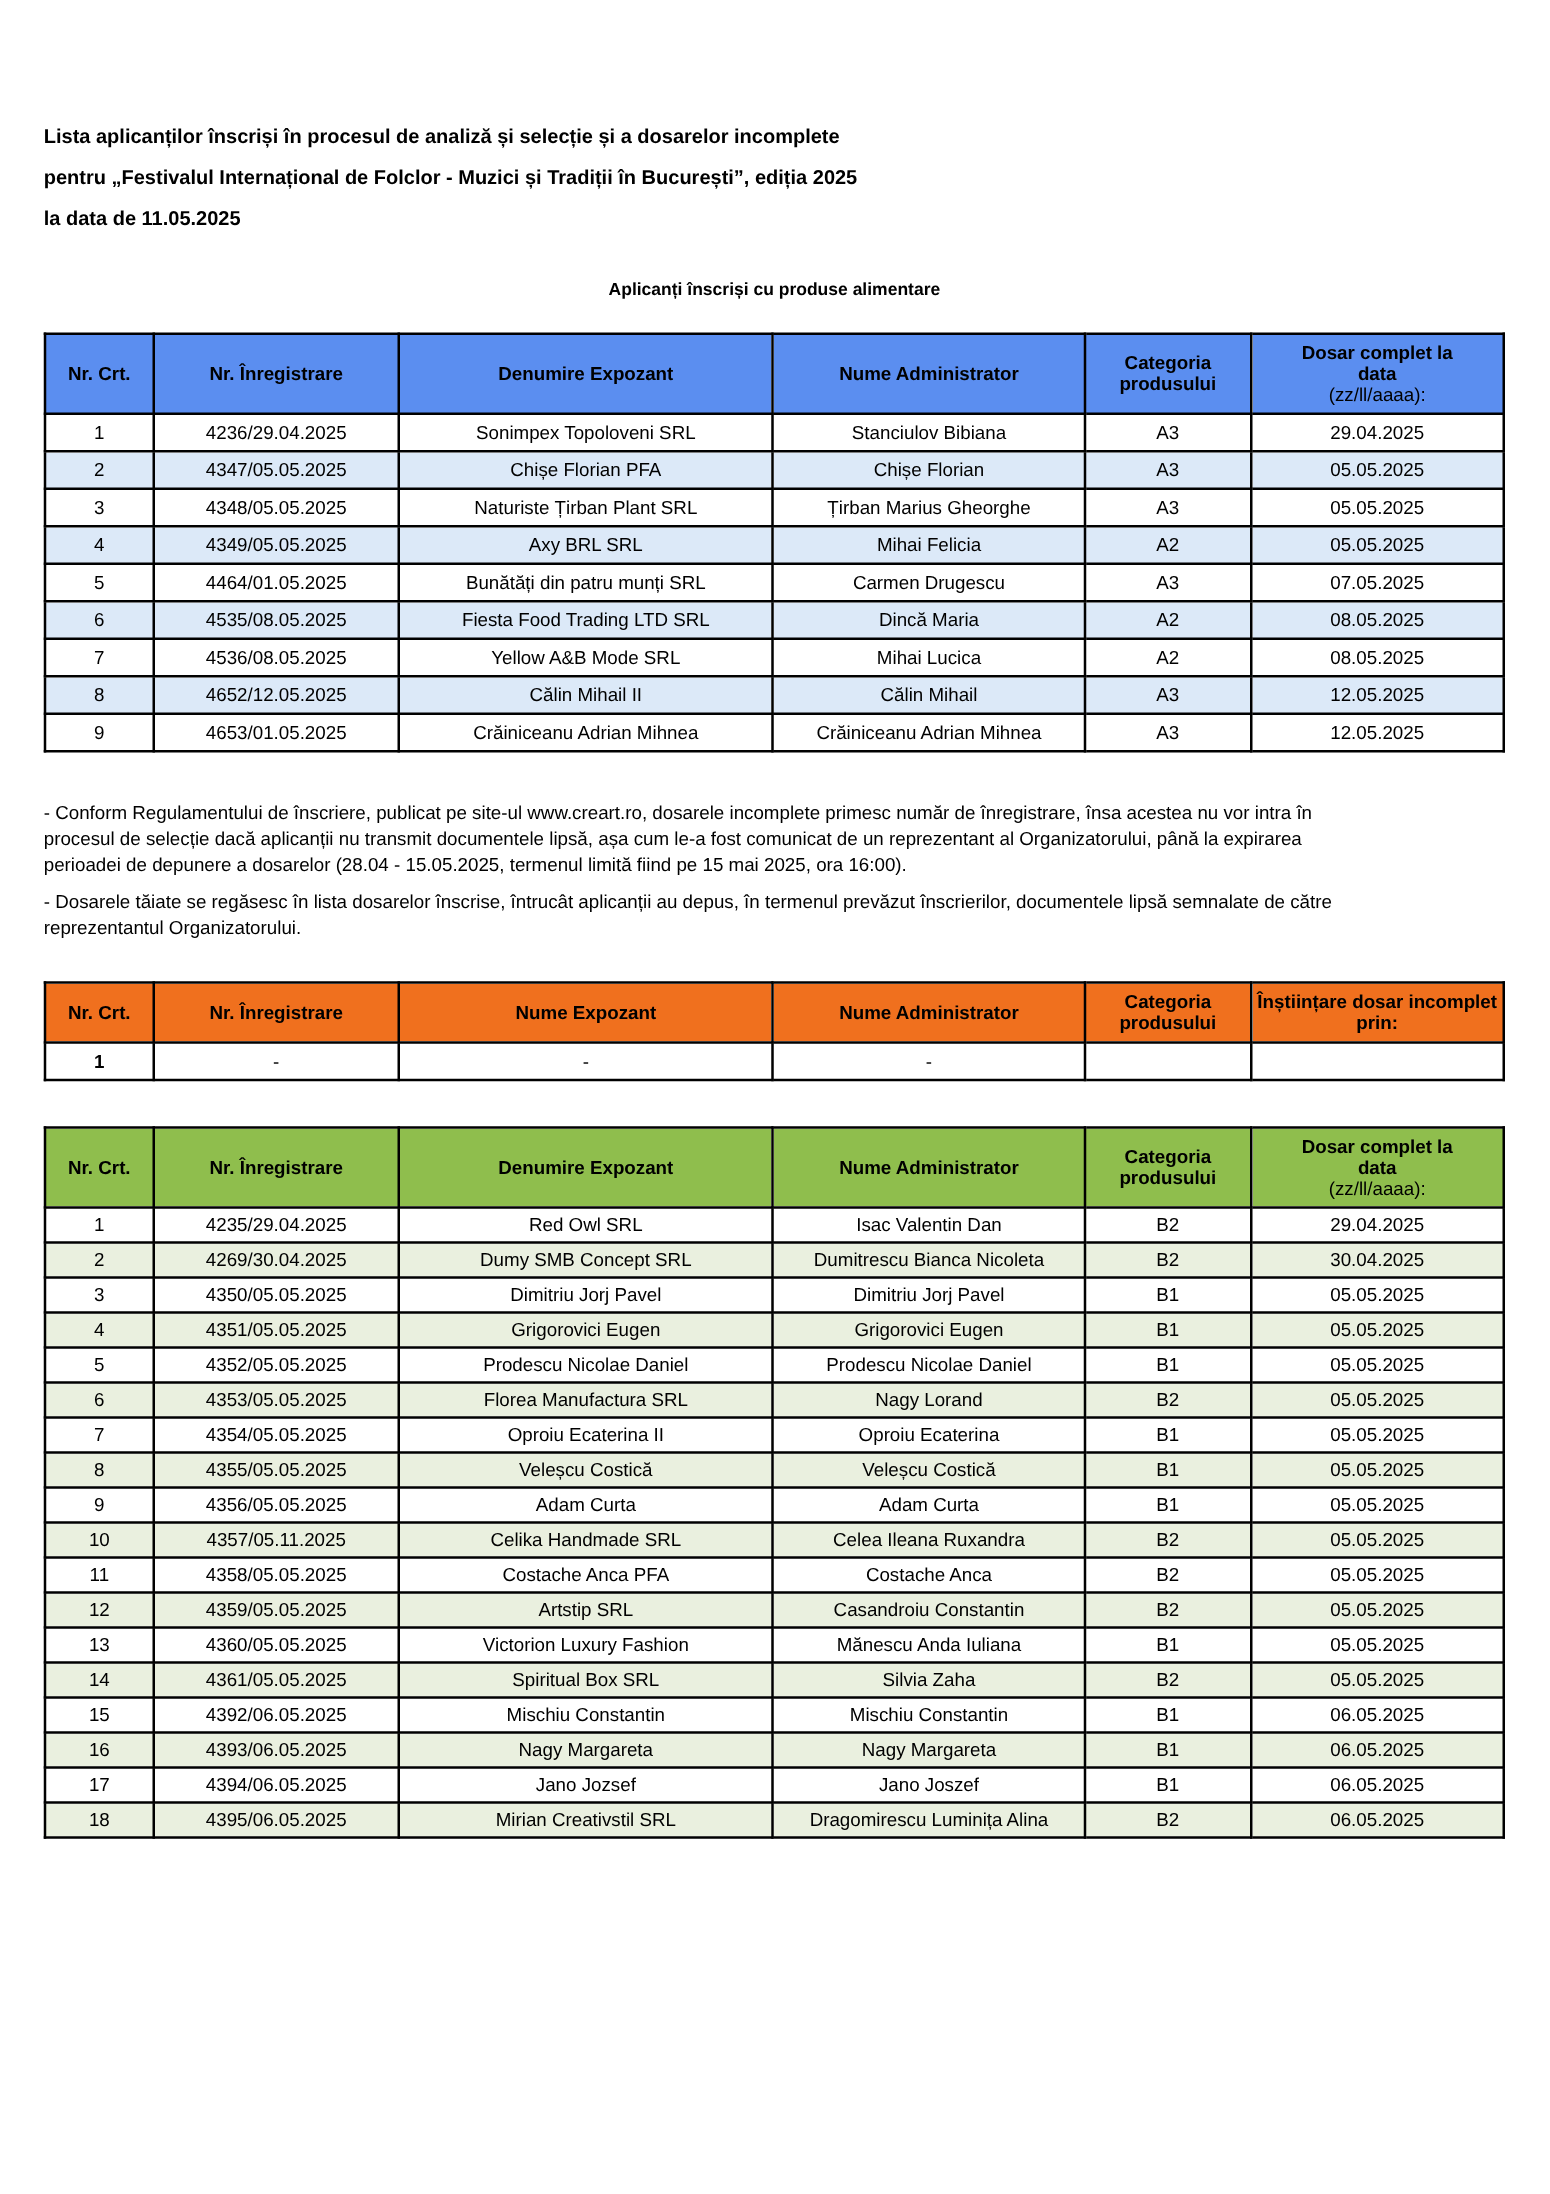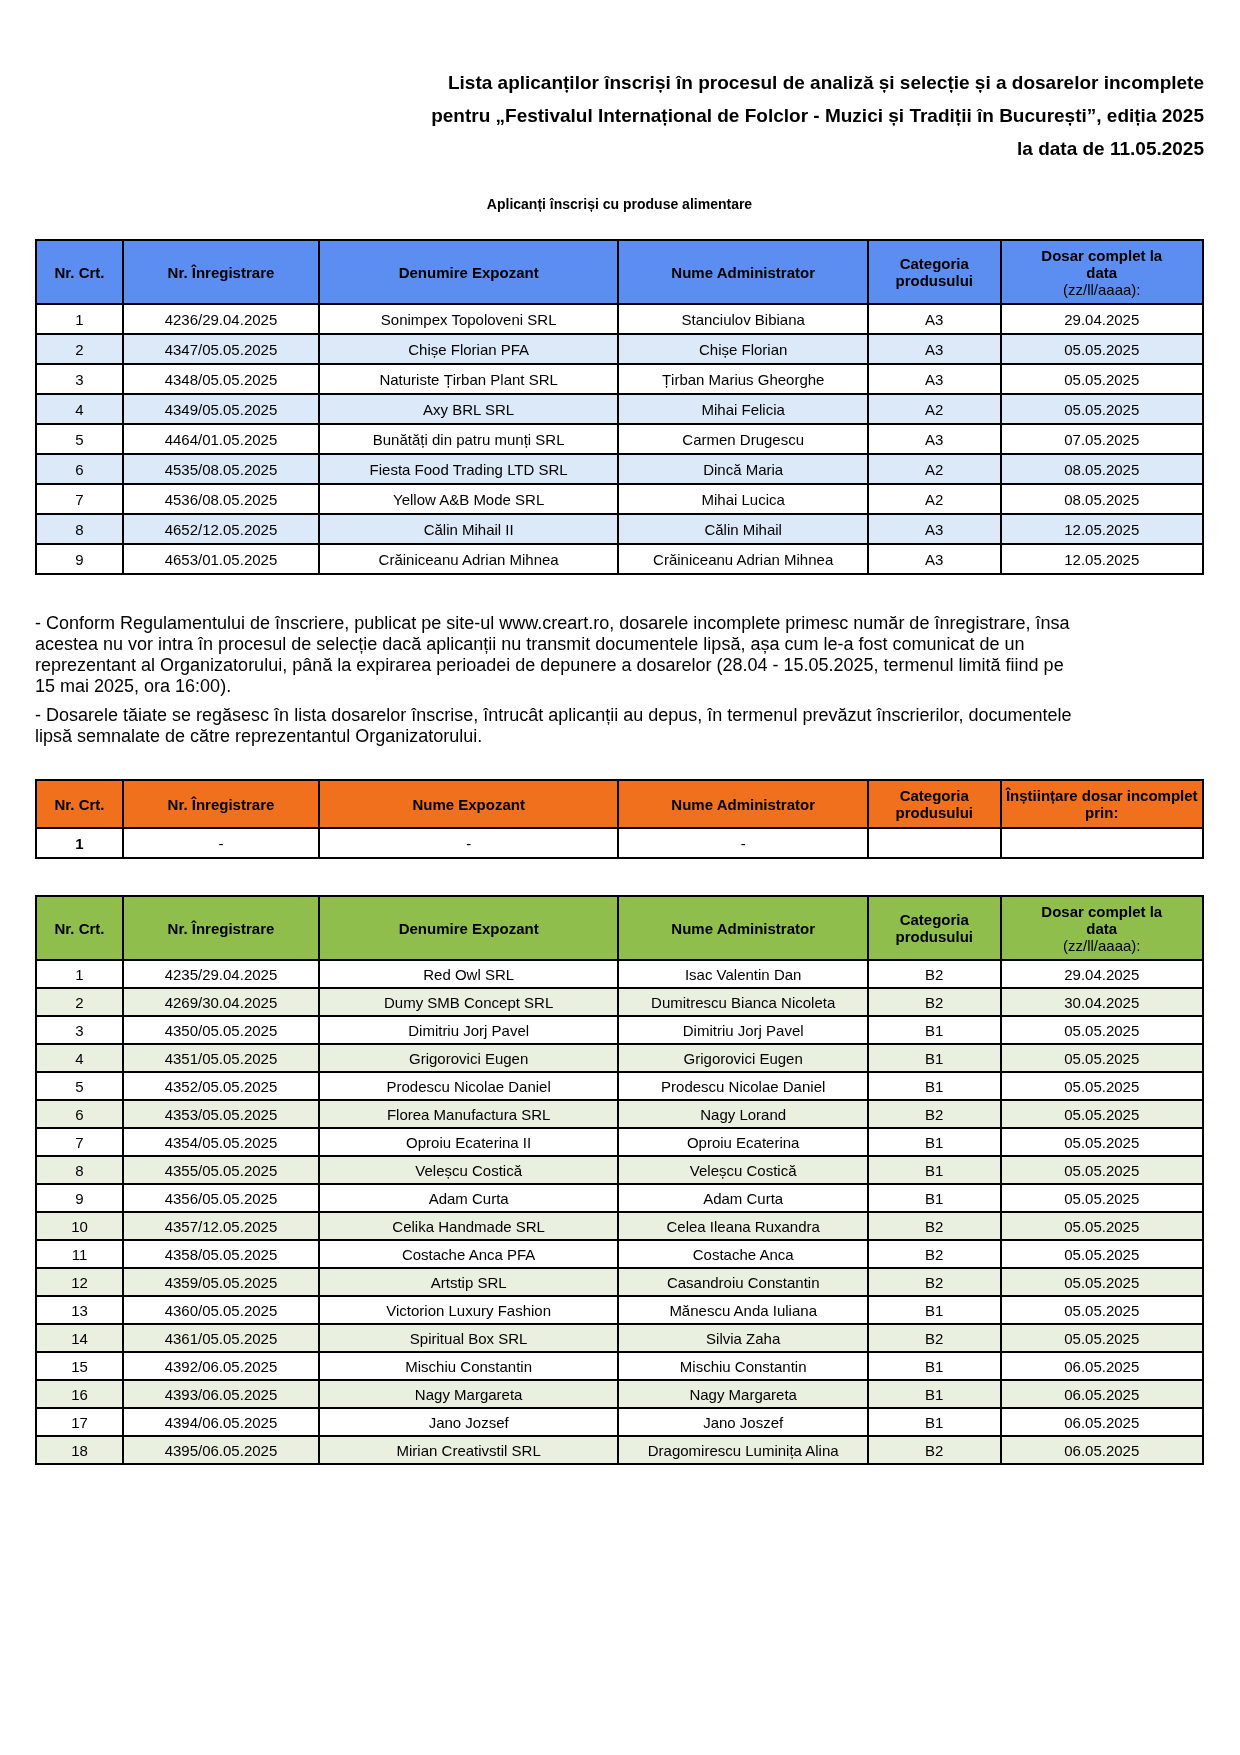--- a/index.html
+++ b/index.html
@@ -10,39 +10,39 @@
     font-family: "Liberation Sans", sans-serif;
     color: #000;
   }
   .page {
     width: 1240px;
     min-height: 1755px;
     padding: 0 36px 40px 35px;
     background: #fff;
   }
   .doc-title {
-    padding-top: 66px;
-    text-align: right;
+    padding-top: 93px;
+    text-align: left;
     font-weight: bold;
-    font-size: 19px;
+    font-size: 16px;
     line-height: 33px;
   }
   .section-heading {
     text-align: center;
     font-weight: bold;
     font-size: 14px;
     line-height: 22px;
   }
   .heading-1 { margin-top: 28px; }
   .heading-2 { margin-top: 46px; }
   .heading-3 { margin-top: 46px; }
   .u { text-decoration: underline; }
   .notes { margin-top: 38px; }
   .notes p {
-    font-size: 18px;
+    font-size: 15px;
     line-height: 21px;
     max-width: 1045px;
     margin-bottom: 8px;
   }
   table.tbl {
     border-collapse: collapse;
     width: 100%;
     table-layout: fixed;
   }
   .tbl-1 { margin-top: 24px; }
@@ -348,21 +348,21 @@
         <tr>
           <td>9</td>
           <td>4356/05.05.2025</td>
           <td>Adam Curta</td>
           <td>Adam Curta</td>
           <td>B1</td>
           <td>05.05.2025</td>
         </tr>
         <tr>
           <td>10</td>
-          <td>4357/12.05.2025</td>
+          <td>4357/05.11.2025</td>
           <td>Celika Handmade SRL</td>
           <td>Celea Ileana Ruxandra</td>
           <td>B2</td>
           <td>05.05.2025</td>
         </tr>
         <tr>
           <td>11</td>
           <td>4358/05.05.2025</td>
           <td>Costache Anca PFA</td>
           <td>Costache Anca</td>

